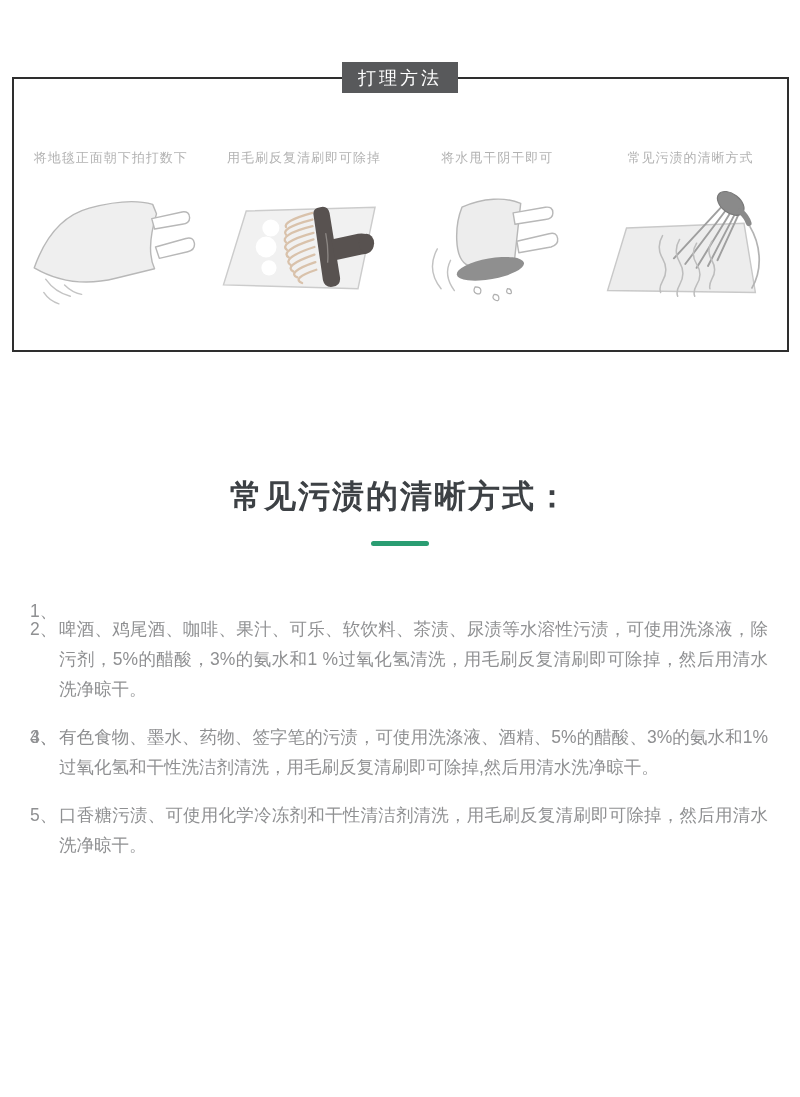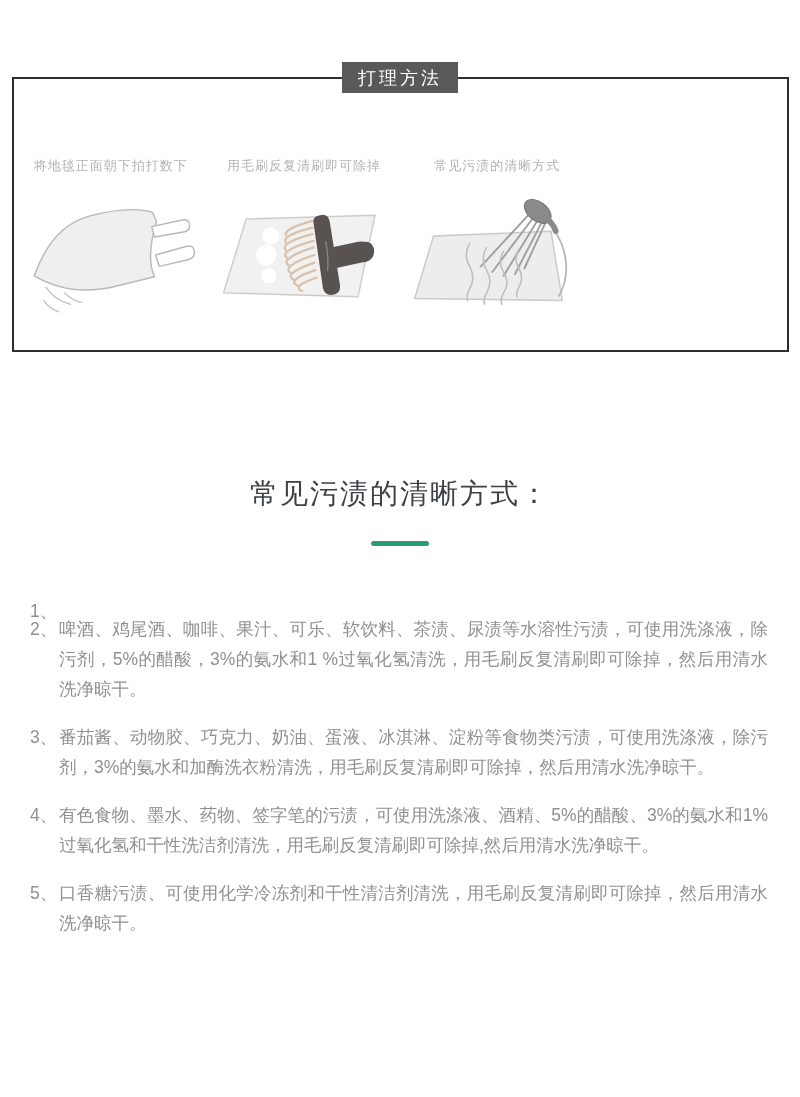--- a/index.html
+++ b/index.html
@@ -38,39 +38,38 @@
     z-index: 3;
   }
   .steps-row {
     position: absolute;
     top: 70px; left: 0; right: 0;
     display: flex;
   }
   .step-col {
     width: 25%;
     text-align: center;
-    margin-top: 8px;
   }
   .step-label {
     color: #b2b2b2;
     font-size: 13px;
     letter-spacing: 1px;
     height: 18px;
   }
   .step-art { margin-top: 10px; }
   .step-art svg { display: block; margin: 0 auto; }
 
   
   .stain-heading {
     position: absolute;
     top: 475px; left: 0; right: 0;
     text-align: center;
     color: #3d4145;
-    font-size: 28px;
-    font-weight: normal;
+    font-size: 32px;
+    font-weight: bold;
     letter-spacing: 2px;
   }
   .green-bar {
     position: absolute;
     top: 541px; left: 50%;
     transform: translateX(-50%);
     width: 58px; height: 5px;
     border-radius: 3px;
     background: #2a9d72;
   }
@@ -136,20 +135,36 @@
               <path d="M108 94 C90 100 85 105 93 108"></path>
             </g>
             <path d="M112 28 Q120 26 122 34 L133 102 Q134 111 125 112 Q117 113 115 105 L105 36 Q104 29 112 28 Z" fill="#585250"></path>
             <path d="M124 62 L152 56 Q166 54 168 66 Q169 77 156 78 L128 84 Z" fill="#585250"></path>
             <ellipse cx="161" cy="66" rx="8" ry="10" fill="#585250"></ellipse>
             <path d="M118 56 Q121 72 120 86" fill="none" stroke="#8c8784" stroke-width="1.4" stroke-linecap="round"></path>
           </svg>
         </div>
       </div>
 
+      <div class="step-col">
+        <div class="step-label">将水甩干阴干即可</div>
+        <div class="step-art">
+          <svg width="180" height="140" viewBox="0 0 190 140">
+            <path d="M58 28 C80 18 104 17 120 24 L113 88 C96 96 74 96 62 88 C50 80 50 48 58 28 Z" fill="#ededed" stroke="#b8b8b8" stroke-width="1.5"></path>
+            <ellipse cx="88" cy="93" rx="36" ry="11" transform="rotate(-10 88 93)" fill="#8f8f8f"></ellipse>
+            <path d="M112 34 L146 28 Q154 27 154 34 Q154 40 146 41 L114 46 Z" fill="#ffffff" stroke="#b8b8b8" stroke-width="1.5" stroke-linejoin="round"></path>
+            <path d="M116 64 L150 56 Q158 54 159 61 Q160 68 152 70 L118 76 Z" fill="#ffffff" stroke="#b8b8b8" stroke-width="1.5" stroke-linejoin="round"></path>
+            <path d="M32 72 Q20 94 36 114" fill="none" stroke="#c2c2c2" stroke-width="1.5" stroke-linecap="round"></path>
+            <path d="M46 84 Q38 100 50 116" fill="none" stroke="#c2c2c2" stroke-width="1.5" stroke-linecap="round"></path>
+            <path d="M72 112 q-3 5 1 7 q5 2 5 -3 q0 -4 -6 -4 Z" fill="#ffffff" stroke="#b0b0b0" stroke-width="1.3"></path>
+            <path d="M92 120 q-3 4 1 6 q4 2 4 -2 q0 -4 -5 -4 Z" fill="#ffffff" stroke="#b0b0b0" stroke-width="1.3"></path>
+            <path d="M106 114 q-2 4 1 5 q4 1 3 -2 q0 -3 -4 -3 Z" fill="#ffffff" stroke="#b0b0b0" stroke-width="1.3"></path>
+          </svg>
+        </div>
+      </div>
 
       <div class="step-col">
         <div class="step-label">常见污渍的清晰方式</div>
         <div class="step-art">
           <svg width="180" height="140" viewBox="0 0 190 140">
             <polygon points="28,50 152,45 164,118 8,116" fill="#ededed" stroke="#c9c9c9" stroke-width="1.5"></polygon>
             <g stroke="#9f9f9f" stroke-width="2" stroke-linecap="round">
               <line x1="128" y1="28" x2="78" y2="82"></line>
               <line x1="133" y1="31" x2="90" y2="88"></line>
               <line x1="138" y1="33" x2="102" y2="92"></line>
@@ -178,21 +193,20 @@
   <div class="stain-list">
     <div class="stain-item">
       <span class="stain-num">1、</span>
     </div>
     <div class="stain-item">
       <span class="stain-num">2、</span>
       <span>啤酒、鸡尾酒、咖啡、果汁、可乐、软饮料、茶渍、尿渍等水溶性污渍，可使用洗涤液，除污剂，5%的醋酸，3%的氨水和1 %过氧化氢清洗，用毛刷反复清刷即可除掉，然后用清水洗净晾干。</span>
     </div>
     <div class="stain-item">
       <span class="stain-num">3、</span>
-      <span>番茄酱、动物胶、巧克力、奶油、蛋液、冰淇淋、淀粉等食物类污渍，可使用洗涤液，除污剂，3%的氨水和加酶洗衣粉清洗，用毛刷反复清刷即可除掉，然后用清水洗净晾干。</span>
     </div>
     <div class="stain-item">
       <span class="stain-num">4、</span>
       <span>有色食物、墨水、药物、签字笔的污渍，可使用洗涤液、酒精、5%的醋酸、3%的氨水和1%过氧化氢和干性洗洁剂清洗，用毛刷反复清刷即可除掉,然后用清水洗净晾干。</span>
     </div>
     <div class="stain-item">
       <span class="stain-num">5、</span>
       <span>口香糖污渍、可使用化学冷冻剂和干性清洁剂清洗，用毛刷反复清刷即可除掉，然后用清水洗净晾干。</span>
     </div>
   </div>

